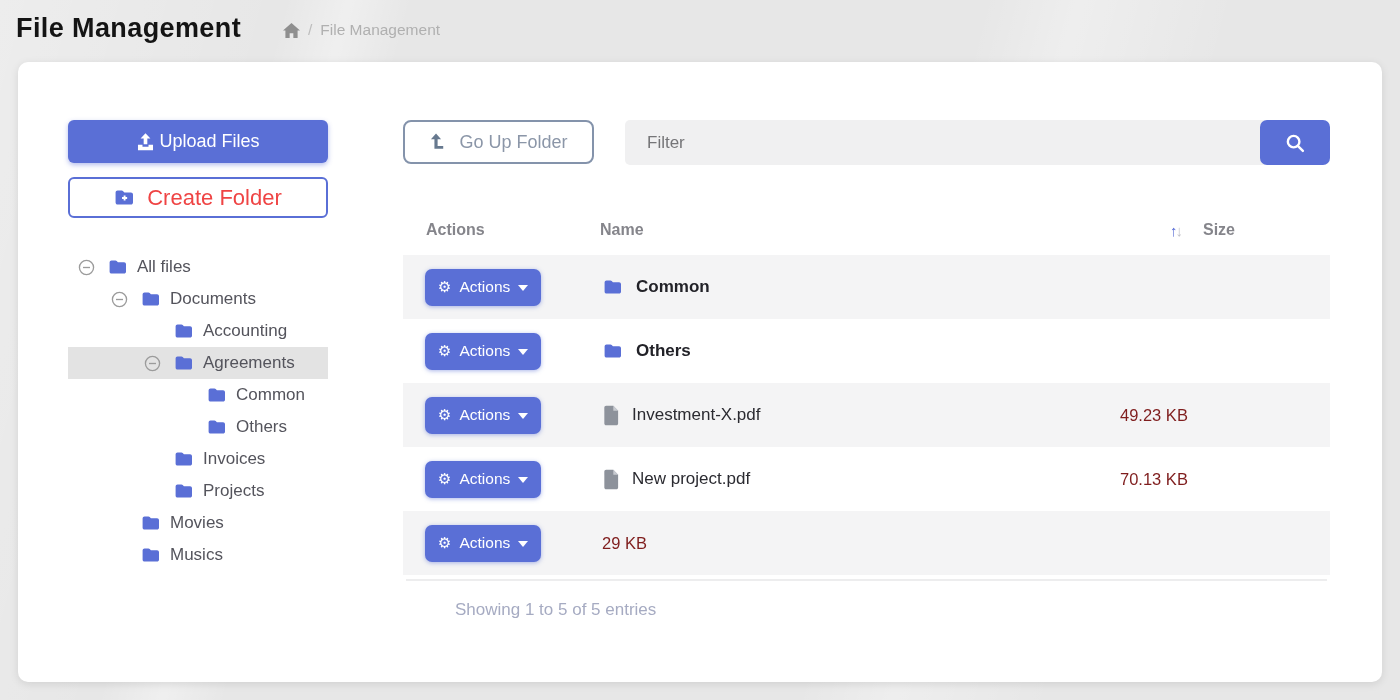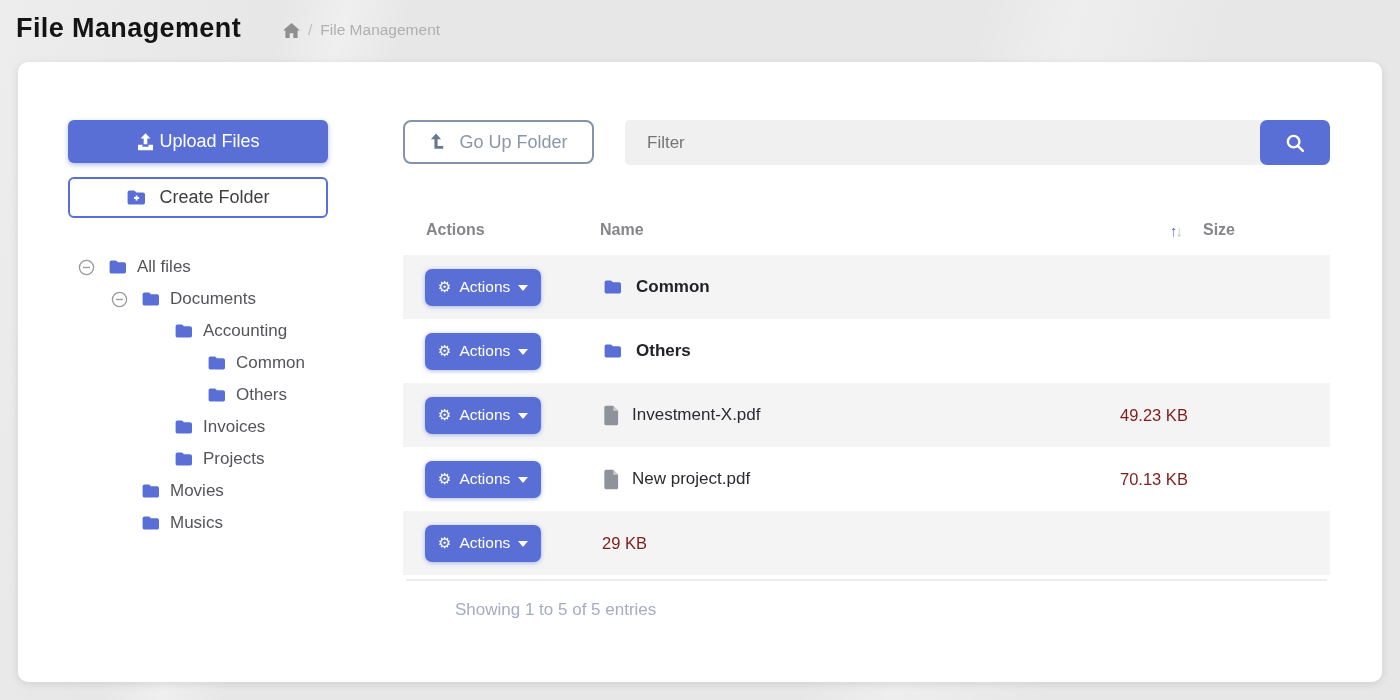--- a/index.html
+++ b/index.html
@@ -36,21 +36,21 @@
   .btn { cursor:pointer; font-family:"Liberation Sans", sans-serif; }
   .btn-upload {
     width:100%; height:43px; border:none; border-radius:6px;
     background:#5a6fd6; color:#fff; font-size:18px;
     display:flex; align-items:center; justify-content:center; gap:4px;
     box-shadow:0 2px 5px rgba(90,111,214,0.45);
   }
   .btn-create {
     margin-top:14px; width:100%; height:41px;
     background:#fff; border:2px solid #5a6fd6; border-radius:6px;
-    color:#404040; font-size:18px;
+    color:#ef4444; font-size:22px;
     display:flex; align-items:center; justify-content:center; gap:12px;
   }
 
   .tree { margin-top:33px; }
   .tree-item {
     height:32px; display:flex; align-items:center;
     font-size:17px; color:#54545c; cursor:pointer; width:260px;
   }
   .tree-item.selected { background:#e3e3e3; }
   .tree-item .expander { width:30px; display:flex; align-items:center; flex:none; }
@@ -191,20 +191,34 @@
         <circle cx="9" cy="9" r="7.5"></circle>
               <line x1="5.3" y1="9" x2="12.7" y2="9"></line>
       </svg>
     </span>
     <span class="f-ic">
       <svg width="20" height="16" viewBox="0 0 24 20">
         <path fill="#5a6fd6" d="M1.5 4.2C1.5 2.9 2.6 1.8 3.9 1.8h4.9c.6 0 1.2.25 1.6.7l1.5 1.6h7.7c1.3 0 2.4 1.1 2.4 2.4v9.3c0 1.3-1.1 2.4-2.4 2.4H3.9c-1.3 0-2.4-1.1-2.4-2.4V4.2z"></path>
       </svg>
     </span>
     <span class="tree-label">Accounting</span>
+  </div>
+        <div class="tree-item selected" style="padding-left: 76px;">
+    <span class="expander">
+      <svg width="17" height="17" viewBox="0 0 18 18" fill="none" stroke="#9b9b9b" stroke-width="1.4">
+        <circle cx="9" cy="9" r="7.5"></circle>
+              <line x1="5.3" y1="9" x2="12.7" y2="9"></line>
+      </svg>
+    </span>
+    <span class="f-ic">
+      <svg width="20" height="16" viewBox="0 0 24 20">
+        <path fill="#5a6fd6" d="M1.5 4.2C1.5 2.9 2.6 1.8 3.9 1.8h4.9c.6 0 1.2.25 1.6.7l1.5 1.6h7.7c1.3 0 2.4 1.1 2.4 2.4v9.3c0 1.3-1.1 2.4-2.4 2.4H3.9c-1.3 0-2.4-1.1-2.4-2.4V4.2z"></path>
+      </svg>
+    </span>
+    <span class="tree-label">Agreements</span>
   </div>
         <div class="tree-item" style="padding-left: 109px;">
     <span class="expander hidden">
       <svg width="17" height="17" viewBox="0 0 18 18" fill="none" stroke="#9b9b9b" stroke-width="1.4">
         <circle cx="9" cy="9" r="7.5"></circle>
               <line x1="5.3" y1="9" x2="12.7" y2="9"></line>
       </svg>
     </span>
     <span class="f-ic">
       <svg width="20" height="16" viewBox="0 0 24 20">

